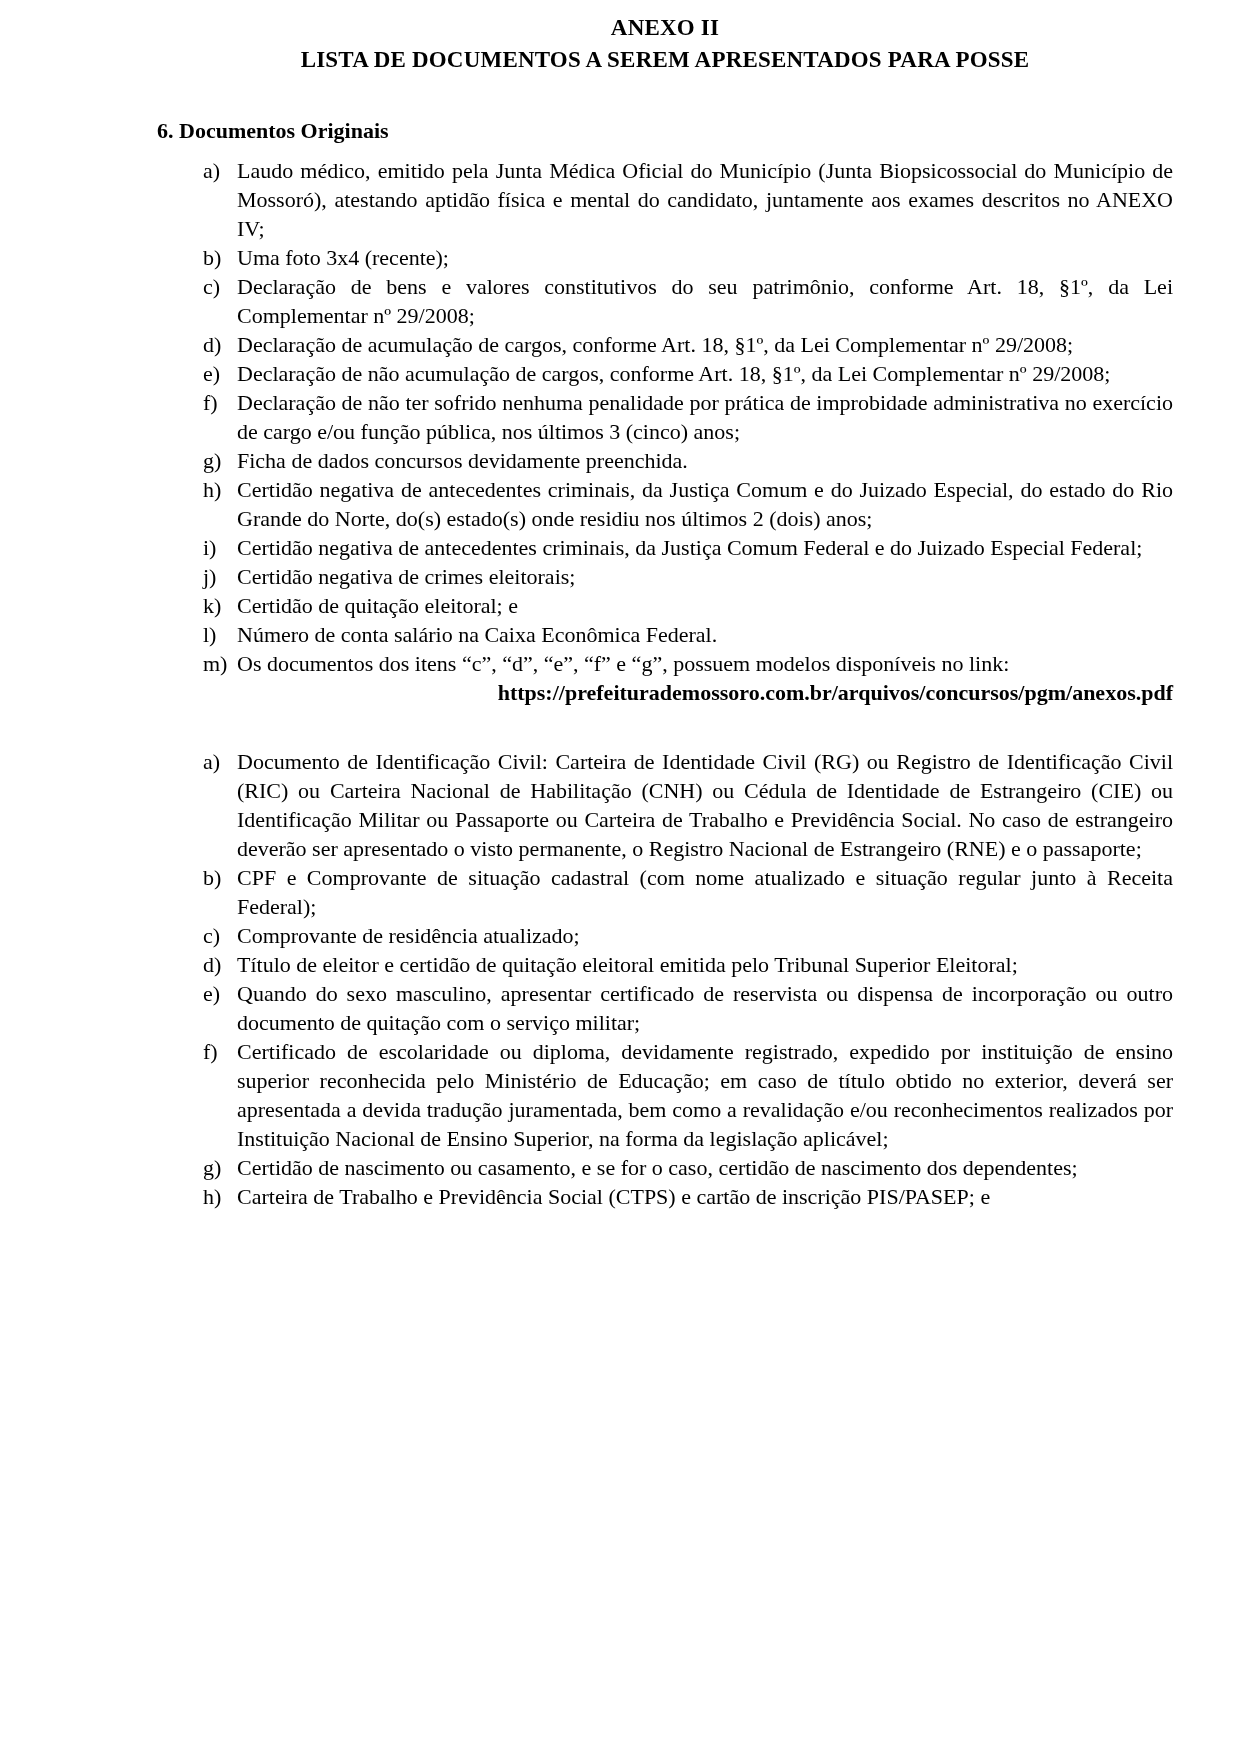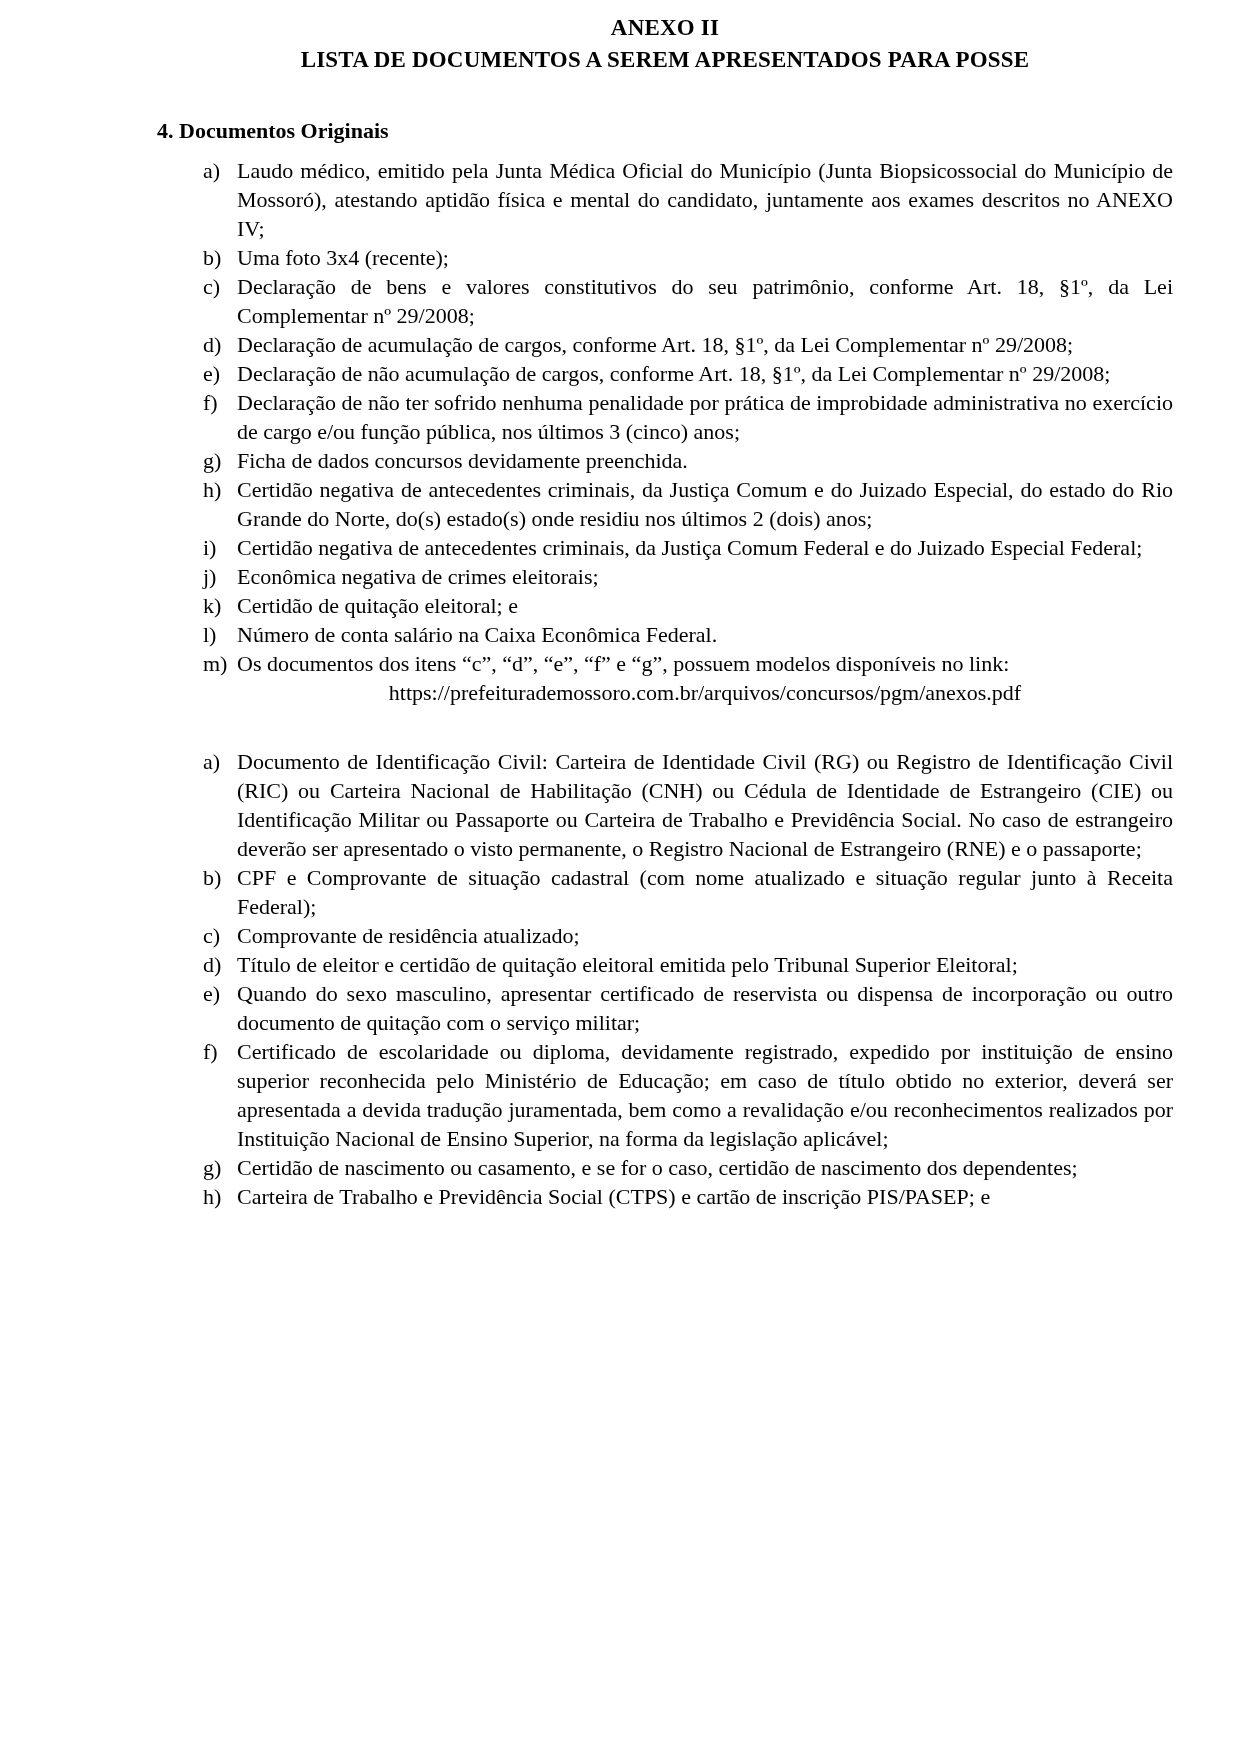--- a/index.html
+++ b/index.html
@@ -46,36 +46,36 @@
     line-height: 29px;
   }
   .item-label {
     flex: 0 0 34px;
   }
   .item-body {
     flex: 1 1 auto;
     text-align: justify;
   }
   .item-link {
-    font-weight: normal;
-    text-align: center;
+    font-weight: bold;
+    text-align: right;
     word-break: break-all;
   }
 </style>
 </head>
 <body>
 
 <div class="page">
   <header class="doc-header">
     <div class="doc-title">ANEXO II</div>
     <div class="doc-title">LISTA DE DOCUMENTOS A SEREM APRESENTADOS PARA POSSE</div>
   </header>
   <div id="sections">
   <section class="doc-section">
-    <h2 class="section-heading">4. Documentos Originais</h2>
+    <h2 class="section-heading">6. Documentos Originais</h2>
     <ol class="item-list">
   <li class="doc-item">
     <span class="item-label">a)</span>
     <div class="item-body">
       <span class="item-text">Laudo médico, emitido pela Junta Médica Oficial do Município (Junta Biopsicossocial do Município de Mossoró), atestando aptidão física e mental do candidato, juntamente aos exames descritos no ANEXO IV;</span>
       
     </div>
   </li>
 
   <li class="doc-item">
@@ -138,21 +138,21 @@
     <span class="item-label">i)</span>
     <div class="item-body">
       <span class="item-text">Certidão negativa de antecedentes criminais, da Justiça Comum Federal e do Juizado Especial Federal;</span>
       
     </div>
   </li>
 
   <li class="doc-item">
     <span class="item-label">j)</span>
     <div class="item-body">
-      <span class="item-text">Econômica negativa de crimes eleitorais;</span>
+      <span class="item-text">Certidão negativa de crimes eleitorais;</span>
       
     </div>
   </li>
 
   <li class="doc-item">
     <span class="item-label">k)</span>
     <div class="item-body">
       <span class="item-text">Certidão de quitação eleitoral; e</span>
       
     </div>

